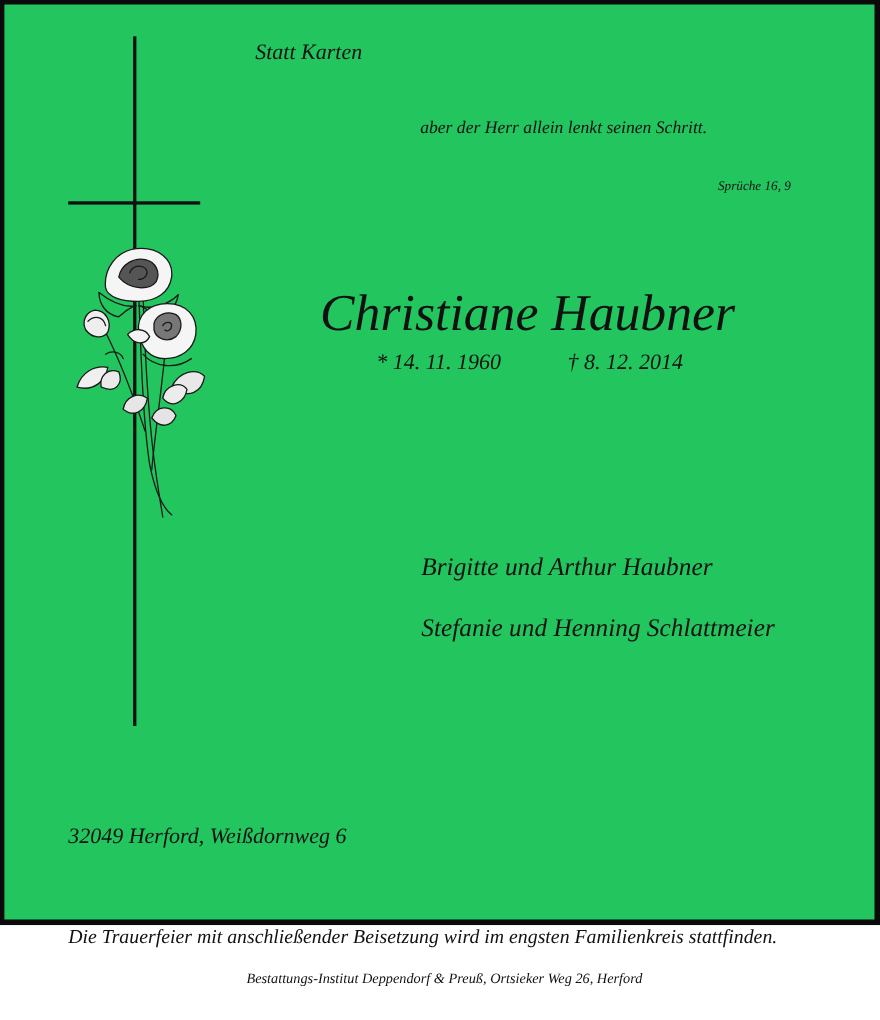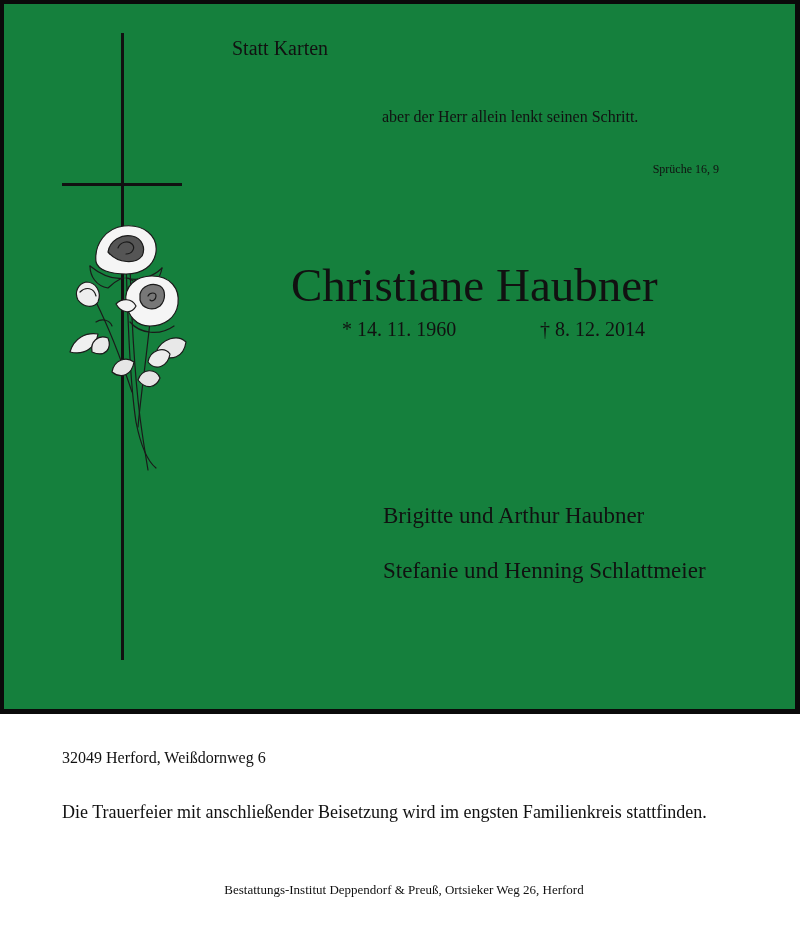--- a/index.html
+++ b/index.html
@@ -11,27 +11,28 @@
       width: 800px;
       height: 927px;
       position: relative;
       overflow: hidden;
       font-family: "Liberation Serif", "DejaVu Serif", serif;
       color: #111111;
     }
     .frame {
       position: absolute;
       left: 0; top: 0;
-      width: 800px; height: 714px;
+      width: 800px; height: 841px;
       box-sizing: border-box;
       border-top: 4px solid #0a0a0a;
       border-left: 4px solid #0a0a0a;
       border-right: 5px solid #0a0a0a;
       border-bottom: 5px solid #0a0a0a;
-      background: #15803d;
+      background: #22c55e;
+      font-style: italic;
     }
     .abs { position: absolute; white-space: nowrap; }
 
     
     .cross-v {
       position: absolute;
       left: 117px; top: 29px;
       width: 3px; height: 627px;
       background: #111111;
     }
@@ -63,40 +64,40 @@
     .name {
       left: 287px; top: 254px;
       font-size: 47px;
       letter-spacing: 0px;
     }
     .birth {
       left: 338px; top: 314px;
       font-size: 20px;
     }
     .death {
-      left: 536px; top: 314px;
+      left: 512px; top: 314px;
       font-size: 20px;
     }
     .farewell {
       left: 228px; top: 421px;
       font-size: 20px;
     }
     .mourners {
       left: 349px; top: 484px;
       font-size: 23px;
       line-height: 55px;
       margin-left: 30px;
     }
     .mourners div { white-space: nowrap; }
     .address {
       left: 58px; top: 745px;
-      font-size: 16px;
+      font-size: 20px;
     }
     .ceremony {
-      left: 58px; top: 795px;
+      left: 58px; top: 834px;
       width: 686px;
       font-size: 18px;
       line-height: 27px;
       white-space: normal;
       text-align: justify;
       text-align-last: left;
     }
     .undertaker {
       left: 0; width: 800px; top: 878px;
       text-align: center;

